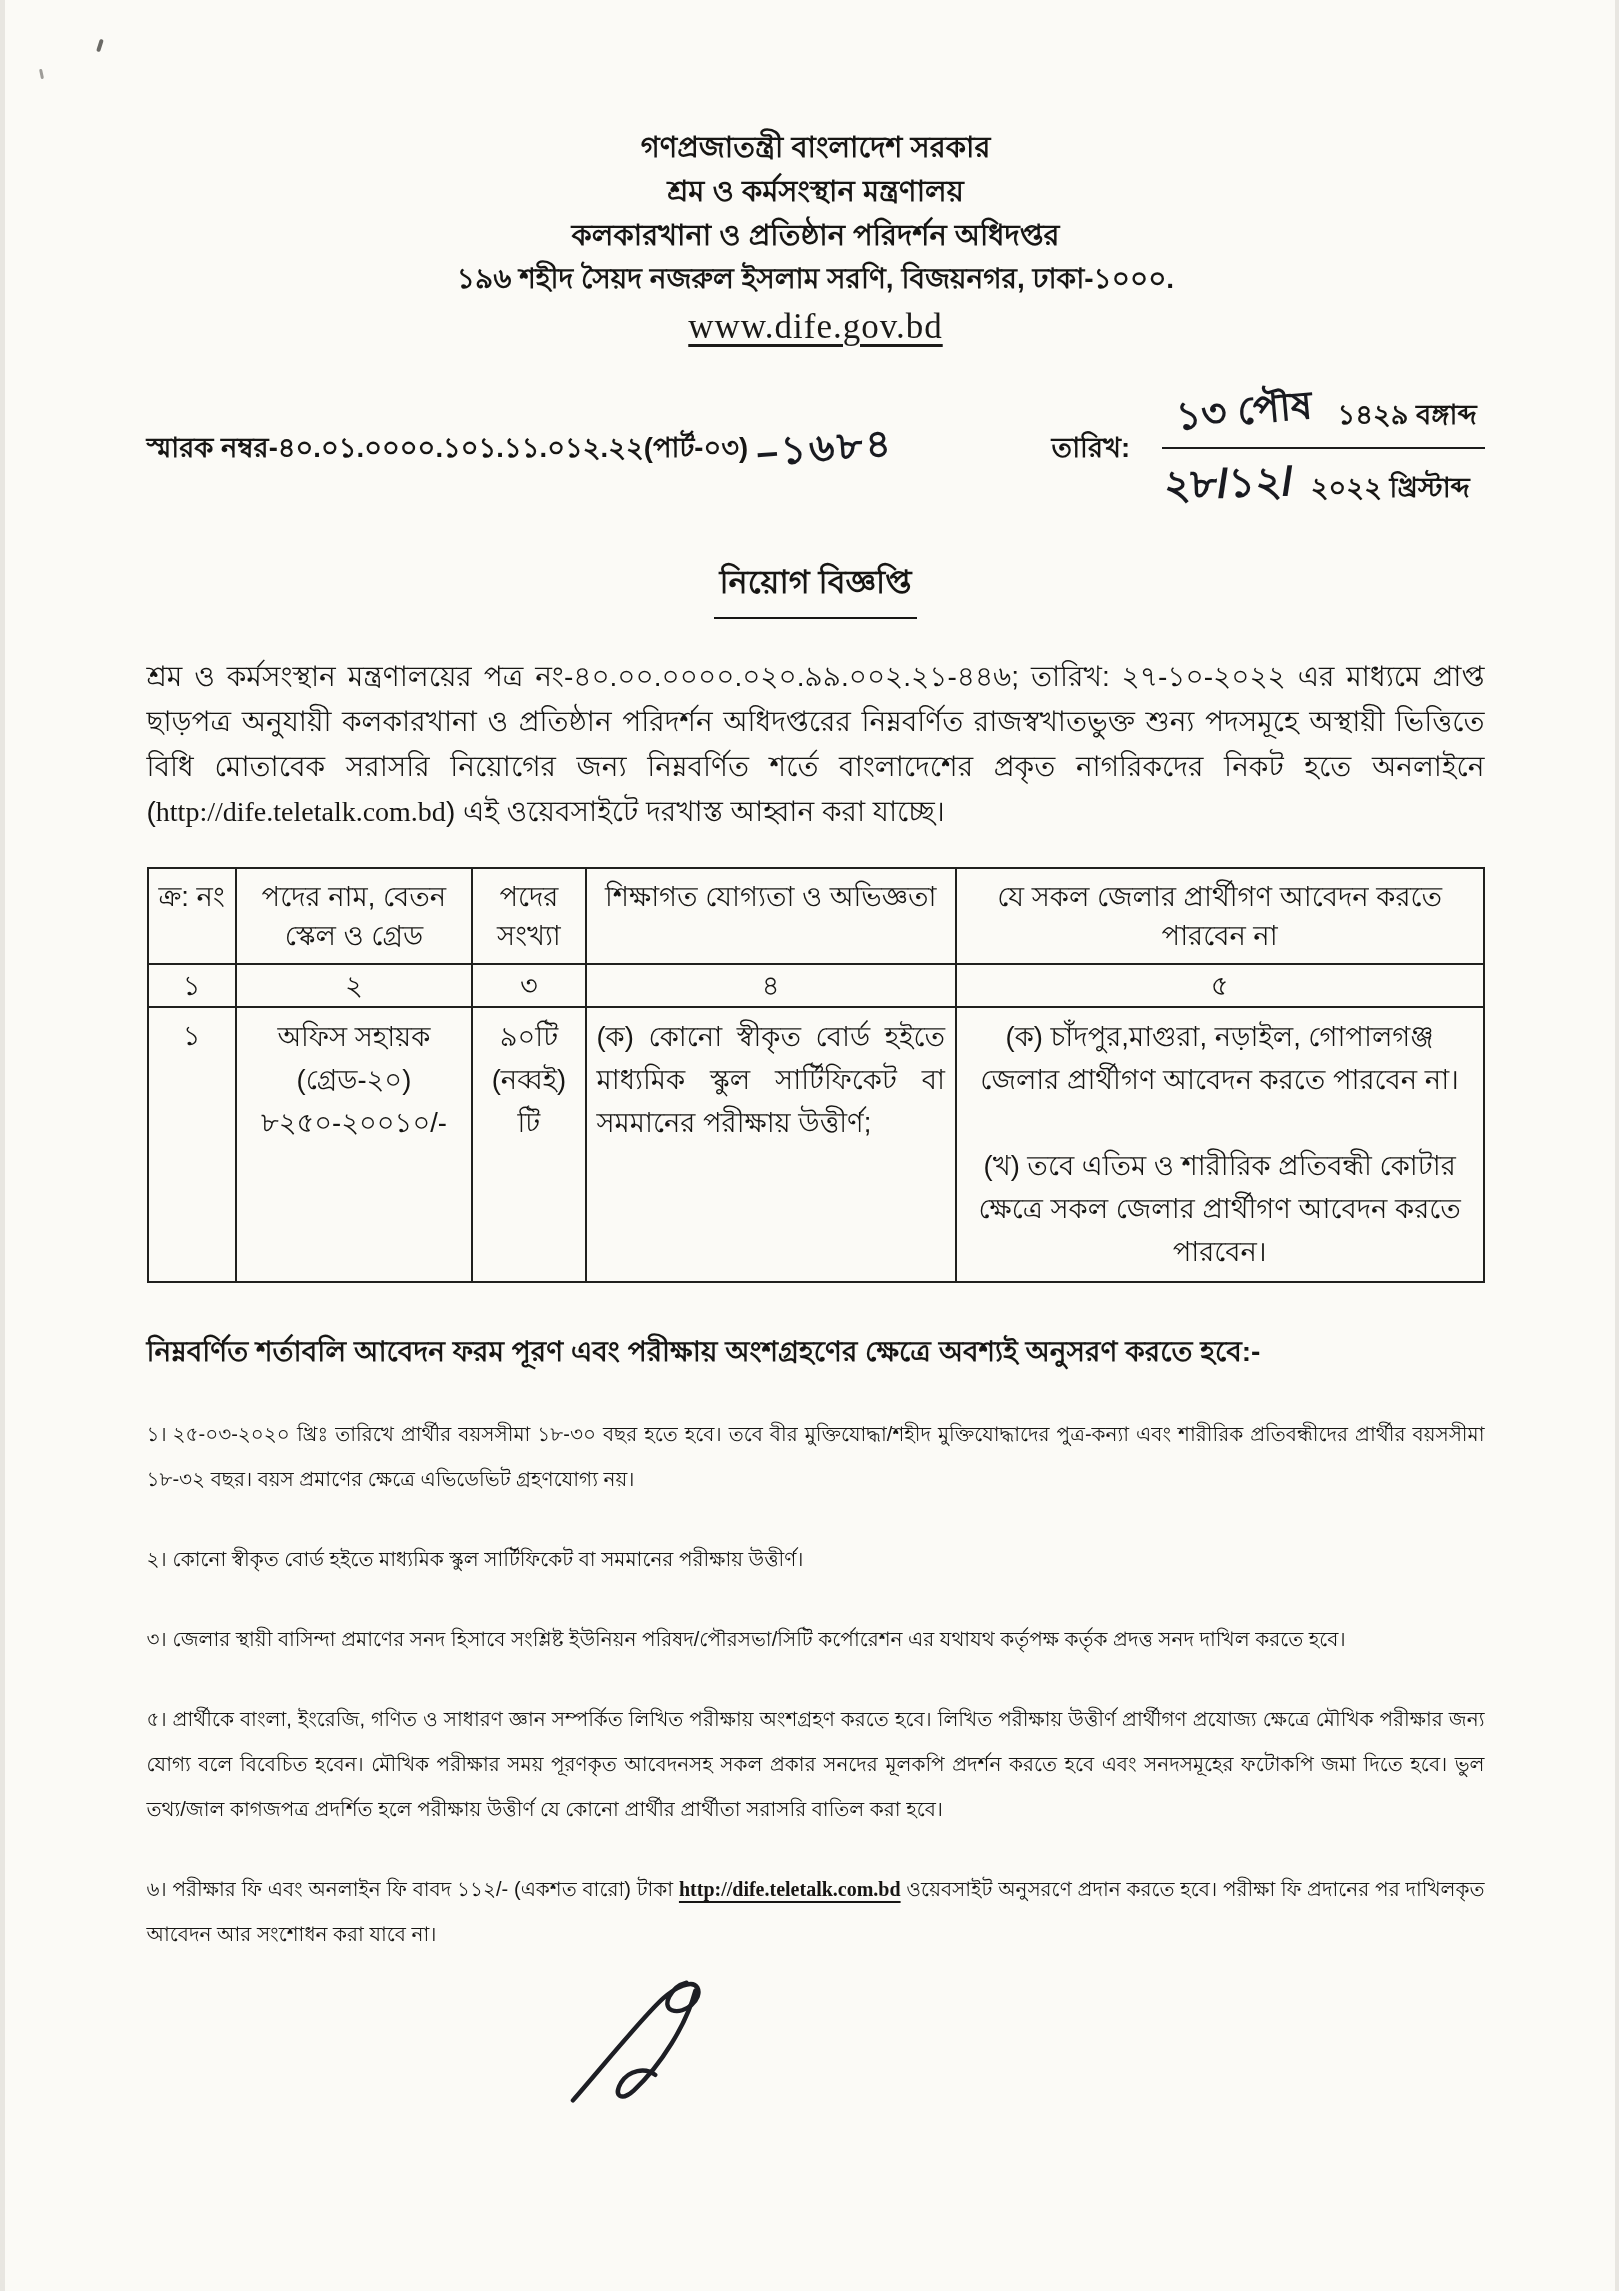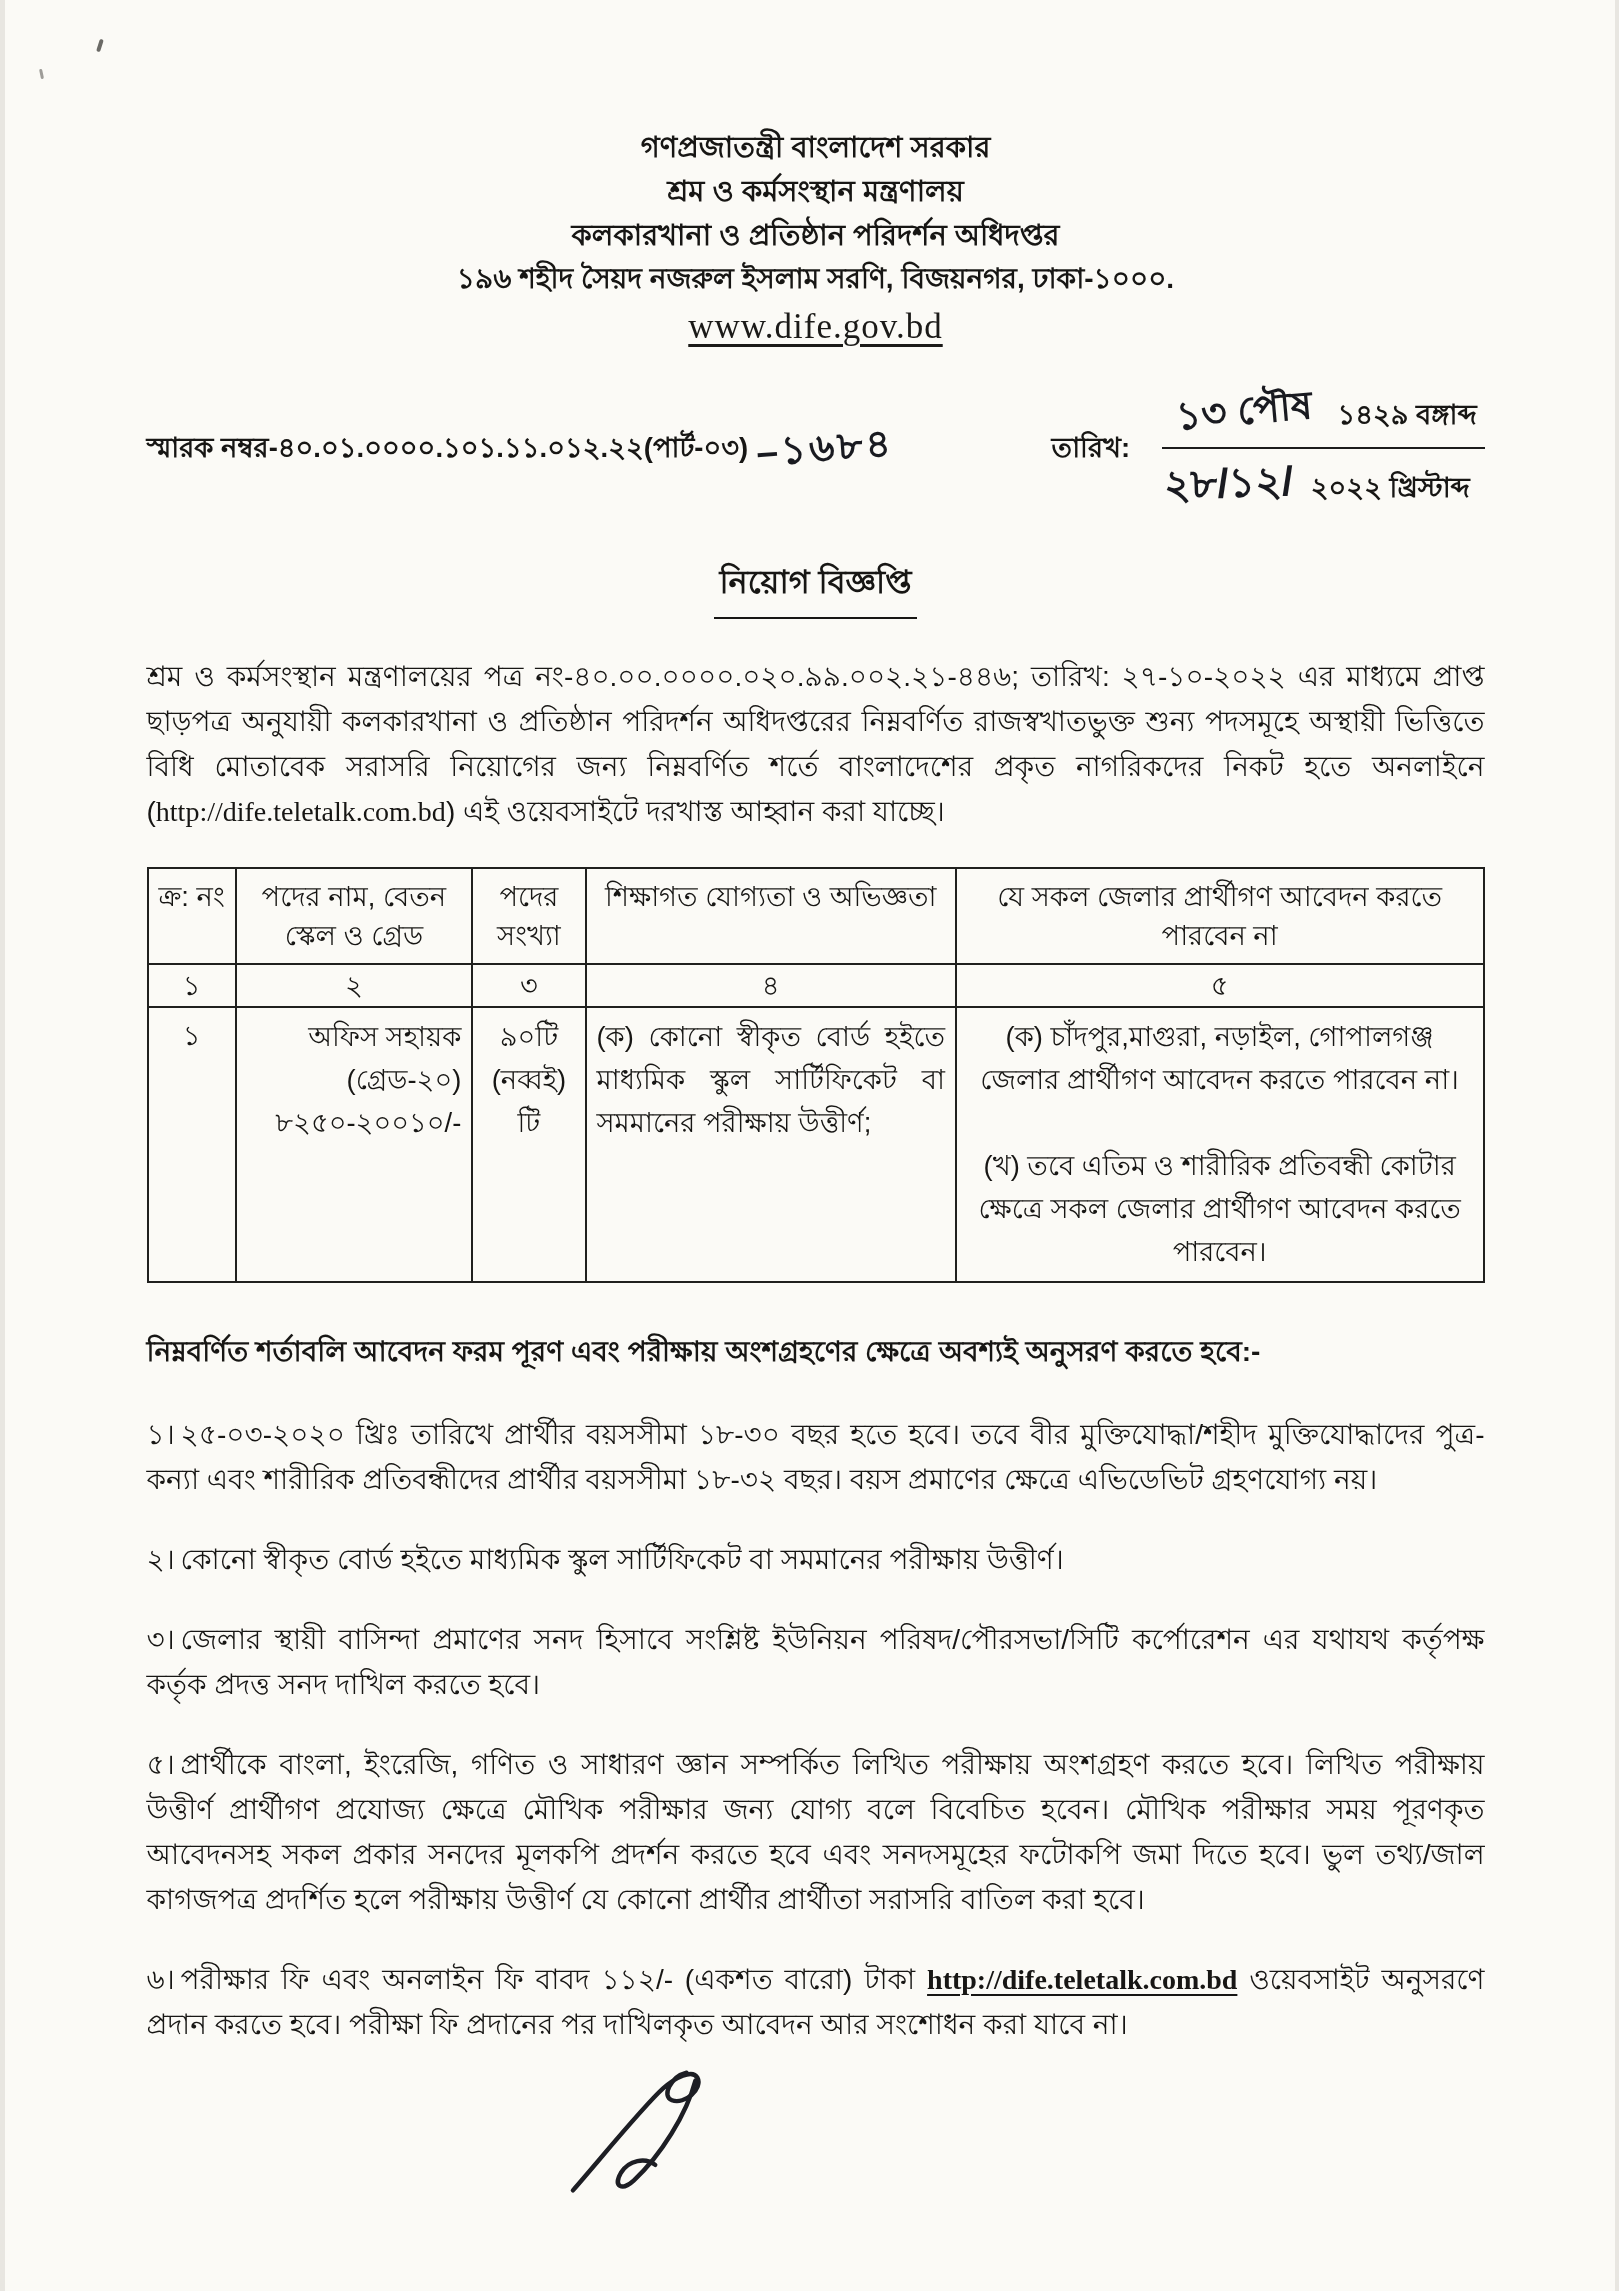--- a/index.html
+++ b/index.html
@@ -61,29 +61,29 @@
   }
   .post-table td,.post-table th{
     border:2.5px solid #20201e;
     padding:7.8px 9.8px;vertical-align:top;
     font-weight:normal;
   }
   .post-table th{line-height:39px;}
   .th-center{text-align:center;}
   .num-row td{text-align:center;padding:2.9px 5.9px;line-height:35px;}
   .cell-center{text-align:center;}
-  .cell-left{text-align:right;border-radius:10px;}
+  .cell-left{text-align:center;border-radius:10px;}
   .cell-justify{text-align:justify;line-height:43px;}
   .post-line,.count-line{line-height:43px;}
   .count-col{text-align:center;}
   .dist-p{margin:0 0 0 0;text-align:center;line-height:43px;}
   .dist-p + .dist-p{margin-top:43px;}
 
   .cond-heading{margin:47px 0 0 0;font-size:28px;font-weight:bold;}
-  .cond-item{margin:35px 0 0 0;font-size:28px;line-height:45px;text-align:justify;}
+  .cond-item{margin:35px 0 0 0;font-size:20px;line-height:45px;text-align:justify;}
   .cond-num{margin-right:5.9px;}
   .cond-url{
     font-family:"Liberation Serif","DejaVu Serif",serif;font-weight:bold;
     text-decoration:underline;text-underline-offset:4.9px;text-decoration-thickness:2px;
     cursor:pointer;
   }
 
   .signature{margin:13.7px 0 0 412px;width:167px;height:147px;}
   .signature svg{width:100%;height:100%;}
 </style>

